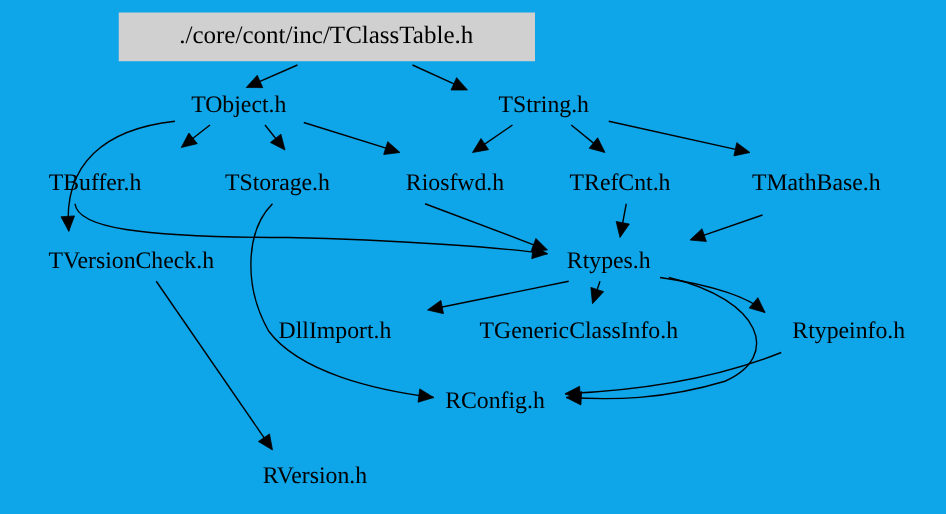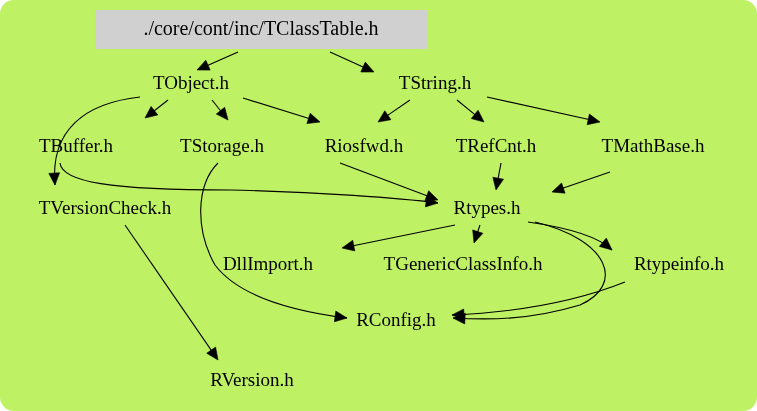--- a/index.html
+++ b/index.html
@@ -4,24 +4,23 @@
 <style>
   html, body {
     margin: 0;
     padding: 0;
     background: #ffffff;
   }
   #canvas {
     position: relative;
     width: 757px;
     height: 411px;
-    background: #bef264;
+    background: #0ea5e9;
     overflow: hidden;
     font-family: "Liberation Serif", "DejaVu Serif", serif;
-    border-radius: 14px;
   }
   #graph-svg {
     position: absolute;
     left: 0;
     top: 0;
     width: 757px;
     height: 411px;
   }
   .node-label {
     font-family: "Liberation Serif", "DejaVu Serif", serif;

